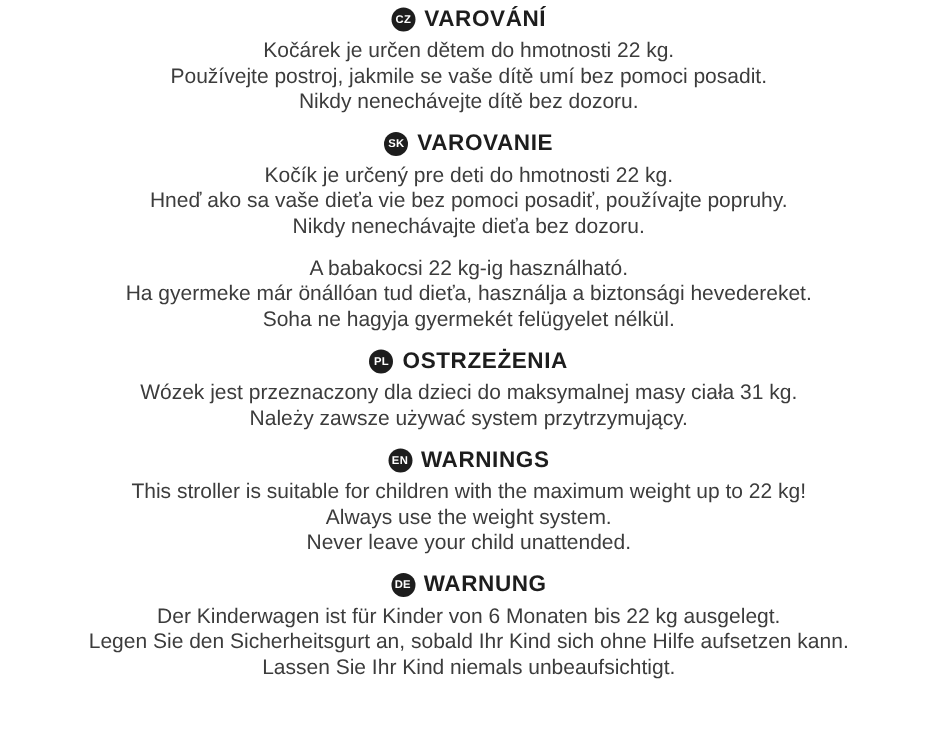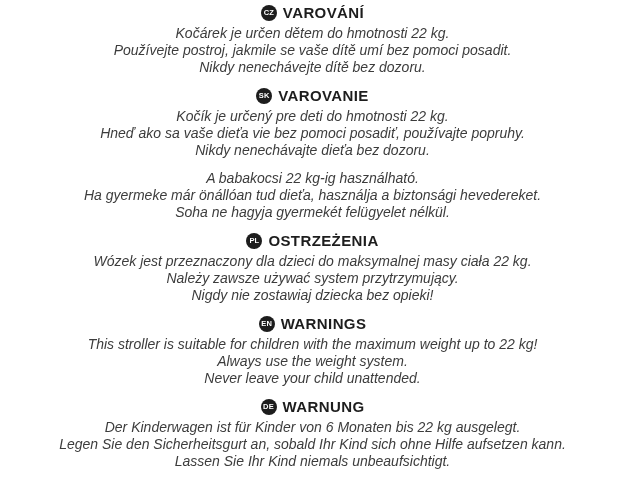--- a/index.html
+++ b/index.html
@@ -43,21 +43,20 @@
     font-weight: bold;
     color: var(--heading, #1d1d1d);
     letter-spacing: 0.4px;
     white-space: nowrap;
   }
   .warning-line {
     font-size: 14px;
     line-height: 17px;
     color: var(--text, #3c3c3c);
     white-space: nowrap;
-    font-style: italic;
   }
 </style>
 </head>
 <body>
 
 <div class="page">
 
   <div class="warning-section">
     <div class="heading-row">
       <span class="lang-badge">CZ</span>
@@ -82,23 +81,22 @@
     <div class="warning-line">A babakocsi 22 kg-ig használható.</div>
     <div class="warning-line">Ha gyermeke már önállóan tud dieťa, használja a biztonsági hevedereket.</div>
     <div class="warning-line">Soha ne hagyja gyermekét felügyelet nélkül.</div>
   </div>
 
   <div class="warning-section">
     <div class="heading-row">
       <span class="lang-badge">PL</span>
       <span class="heading-text">OSTRZEŻENIA</span>
     </div>
-    <div class="warning-line">Wózek jest przeznaczony dla dzieci do maksymalnej masy ciała 22 kg.</div>
+    <div class="warning-line">Wózek jest przeznaczony dla dzieci do maksymalnej masy ciała 31 kg.</div>
     <div class="warning-line">Należy zawsze używać system przytrzymujący.</div>
-    <div class="warning-line">Nigdy nie zostawiaj dziecka bez opieki!</div>
   </div>
 
   <div class="warning-section">
     <div class="heading-row">
       <span class="lang-badge">EN</span>
       <span class="heading-text">WARNINGS</span>
     </div>
     <div class="warning-line">This stroller is suitable for children with the maximum weight up to 22 kg!</div>
     <div class="warning-line">Always use the weight system.</div>
     <div class="warning-line">Never leave your child unattended.</div>

